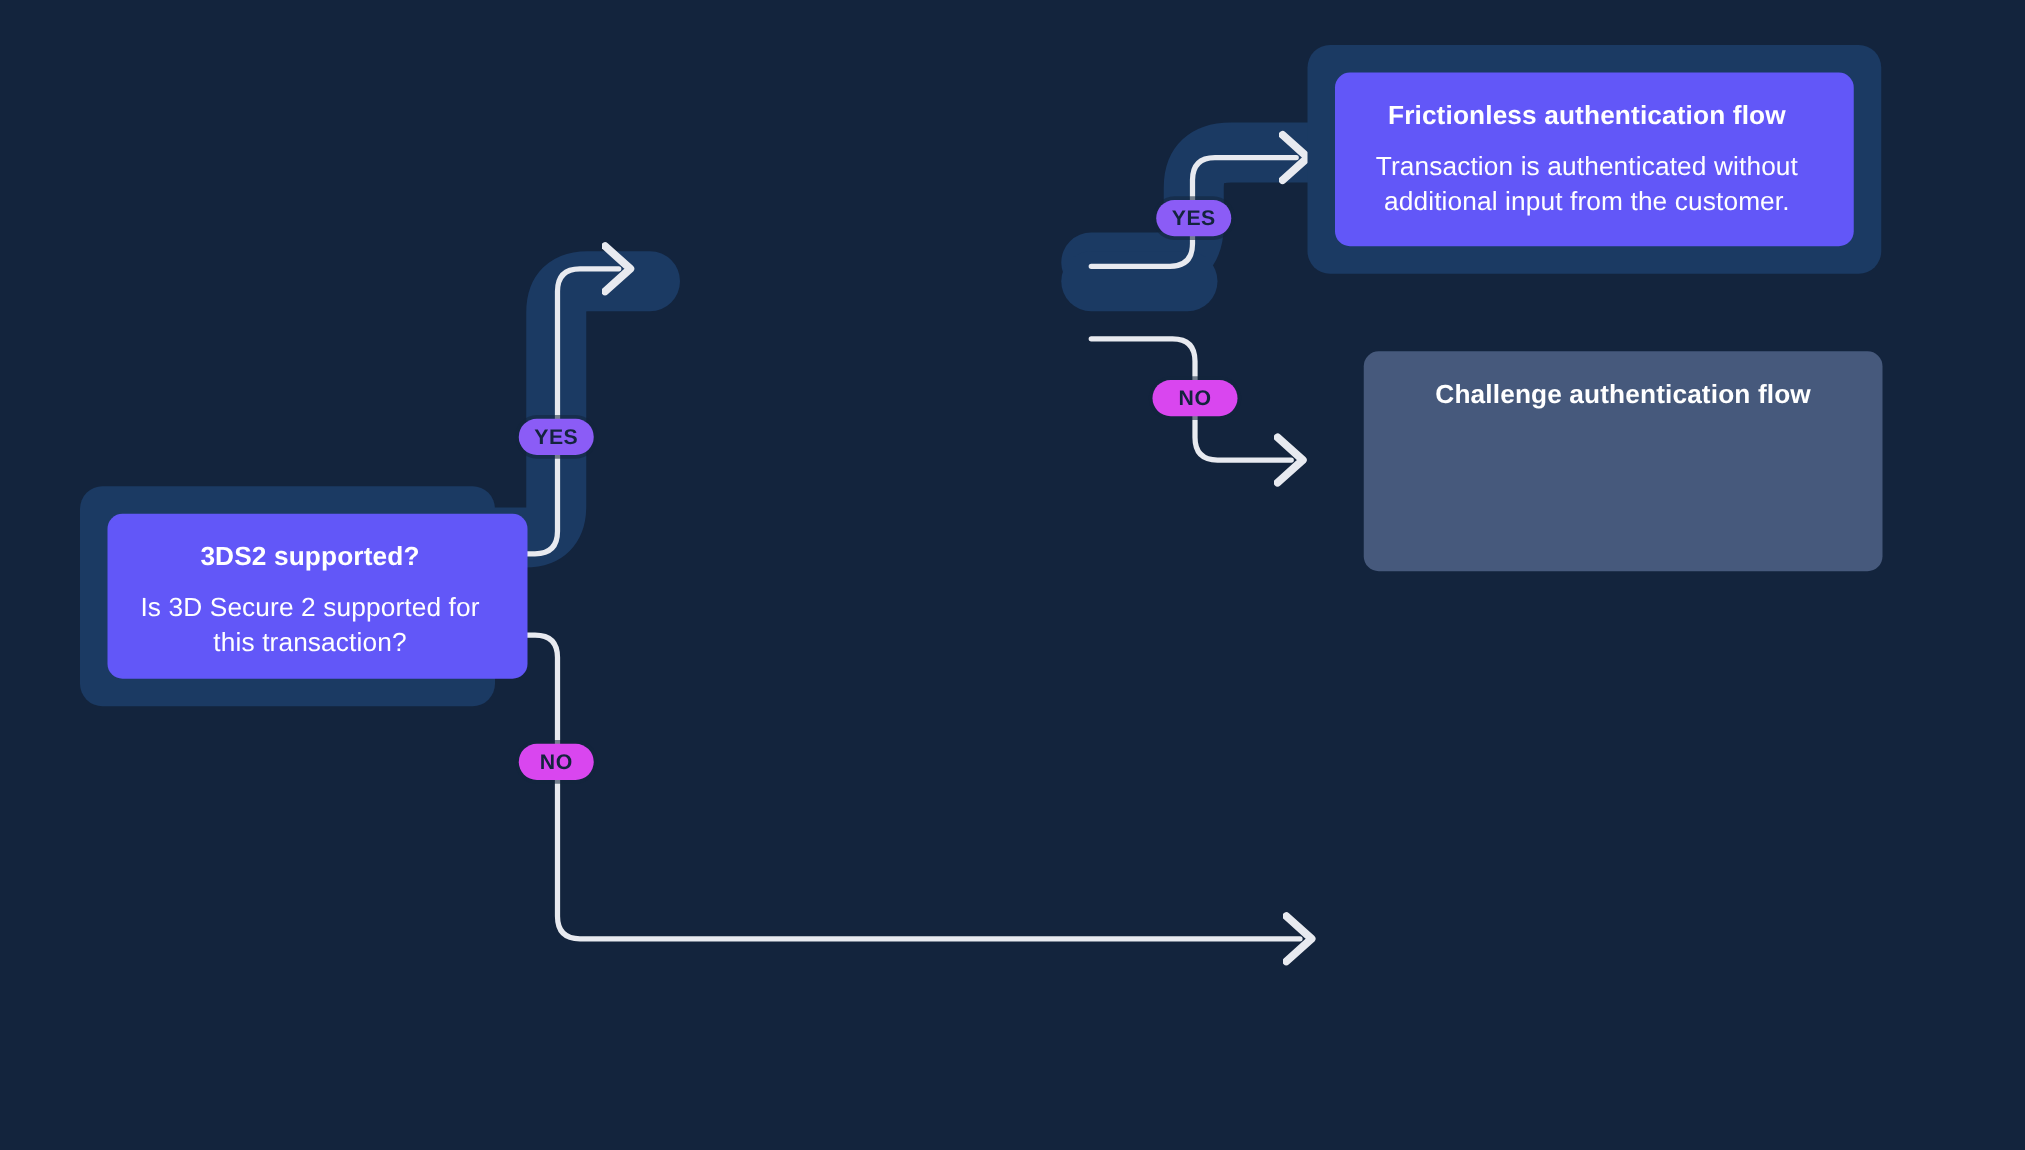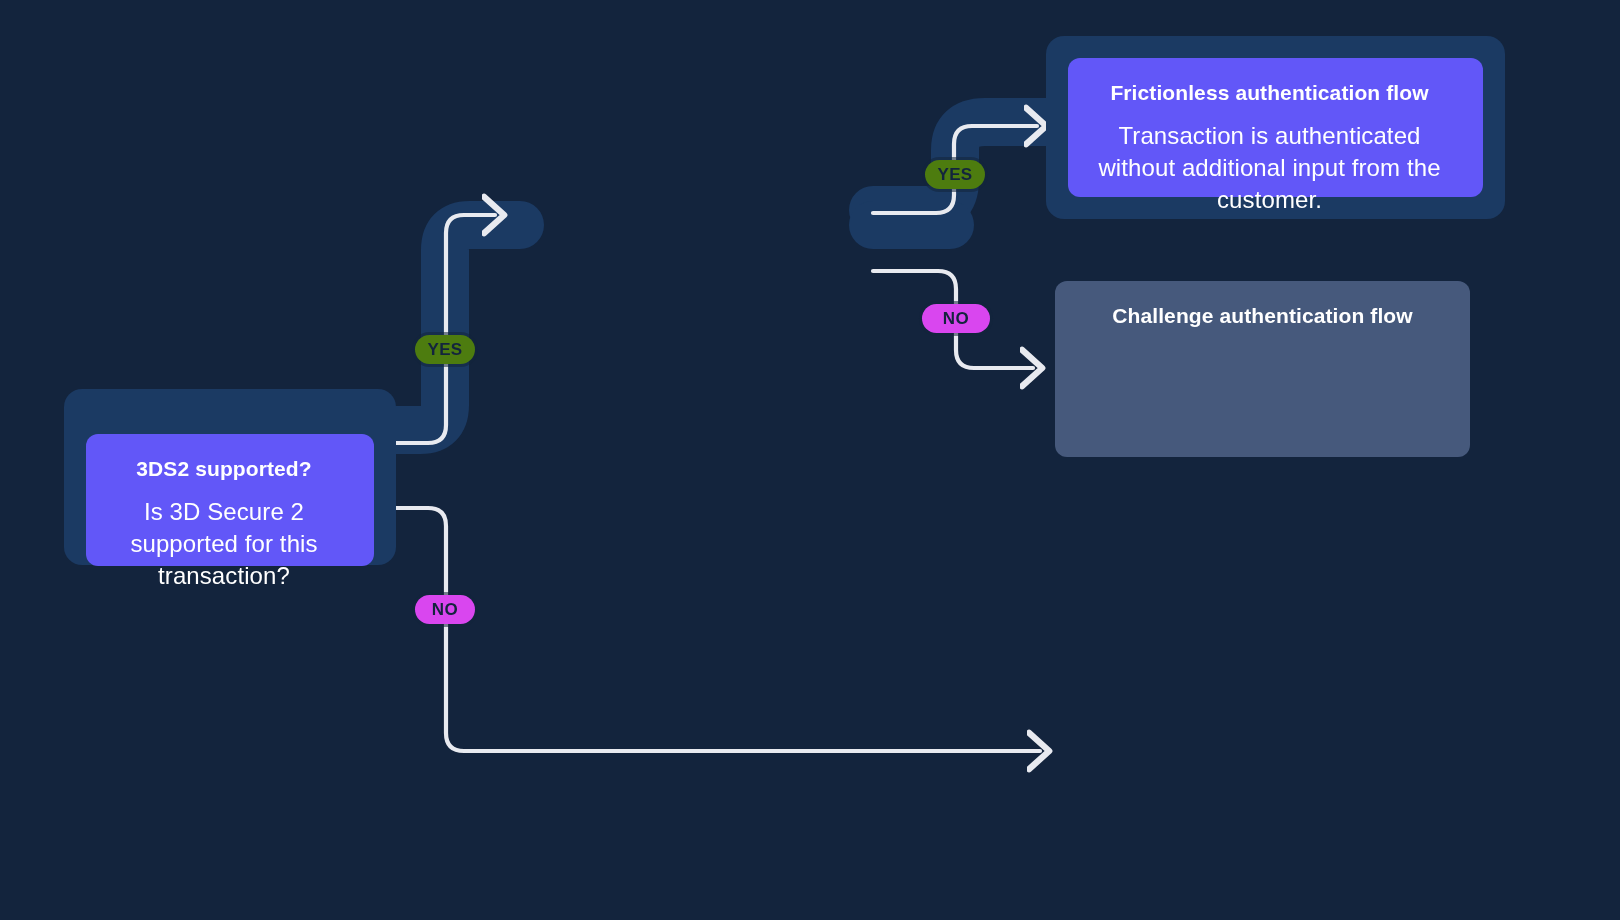--- a/index.html
+++ b/index.html
@@ -48,45 +48,45 @@
   .node.purple { background: #6257f8; }
   .node.slate  { background: #46597c; }
   .node-title {
     font-size: 21px;
     font-weight: bold;
     line-height: 1.25;
     letter-spacing: .1px;
     margin: 4px 0 14px 0;
   }
   .node-body {
-    font-size: 24px;
+    font-size: 21px;
     font-weight: normal;
     line-height: 1.32;
     letter-spacing: .1px;
   }
 
   
   #node-3ds2 {
     left: 64px;  top: 389px;  width: 332px; height: 176px;
   }
-  #node-3ds2 .node { width: 288px; height: 132px; margin-top: 23px; }
+  #node-3ds2 .node { width: 336px; height: 132px; }
 
   #node-frictionless {
     left: 503px; top: 157px;  width: 370px; height: 177px;
   }
   #node-frictionless .node { width: 326px; height: 133px; }
 
   
   #node-frictionless-flow {
     left: 1046px; top: 36px;  width: 459px; height: 183px;
   }
   #node-frictionless-flow .node { width: 415px; height: 139px; }
 
   #node-challenge-flow {
-    left: 1055px; top: 281px; width: 415px; height: 176px;
+    left: 1091px; top: 281px; width: 415px; height: 176px;
   }
   #node-challenge-flow .node {
     width: 415px; height: 176px;
     padding: 18px 18px 20px 18px;
   }
 
   #node-traditional-flow {
     left: 1066px; top: 664px; width: 415px; height: 176px;
   }
   #node-traditional-flow .node {
@@ -101,21 +101,21 @@
     border-radius: 15px;
     display: flex;
     align-items: center;
     justify-content: center;
     font-size: 17px;
     font-weight: bold;
     letter-spacing: .4px;
     color: #13243d;
     box-shadow: 0 0 0 3px rgba(19,36,61,0.55);
   }
-  .pill.yes { background: #4d7c0f; }
+  .pill.yes { background: #8b5cf6; }
   .pill.no  { background: #d946ef; }
 
   #pill-yes-3ds2          { left: 415px;  top: 335px; width: 60px; }
   #pill-no-3ds2           { left: 415px;  top: 595px; width: 60px; }
   #pill-yes-frictionless  { left: 925px;  top: 160px; width: 60px; }
   #pill-no-frictionless   { left: 922px;  top: 304px; width: 68px; }
 </style>
 </head>
 <body>
 

